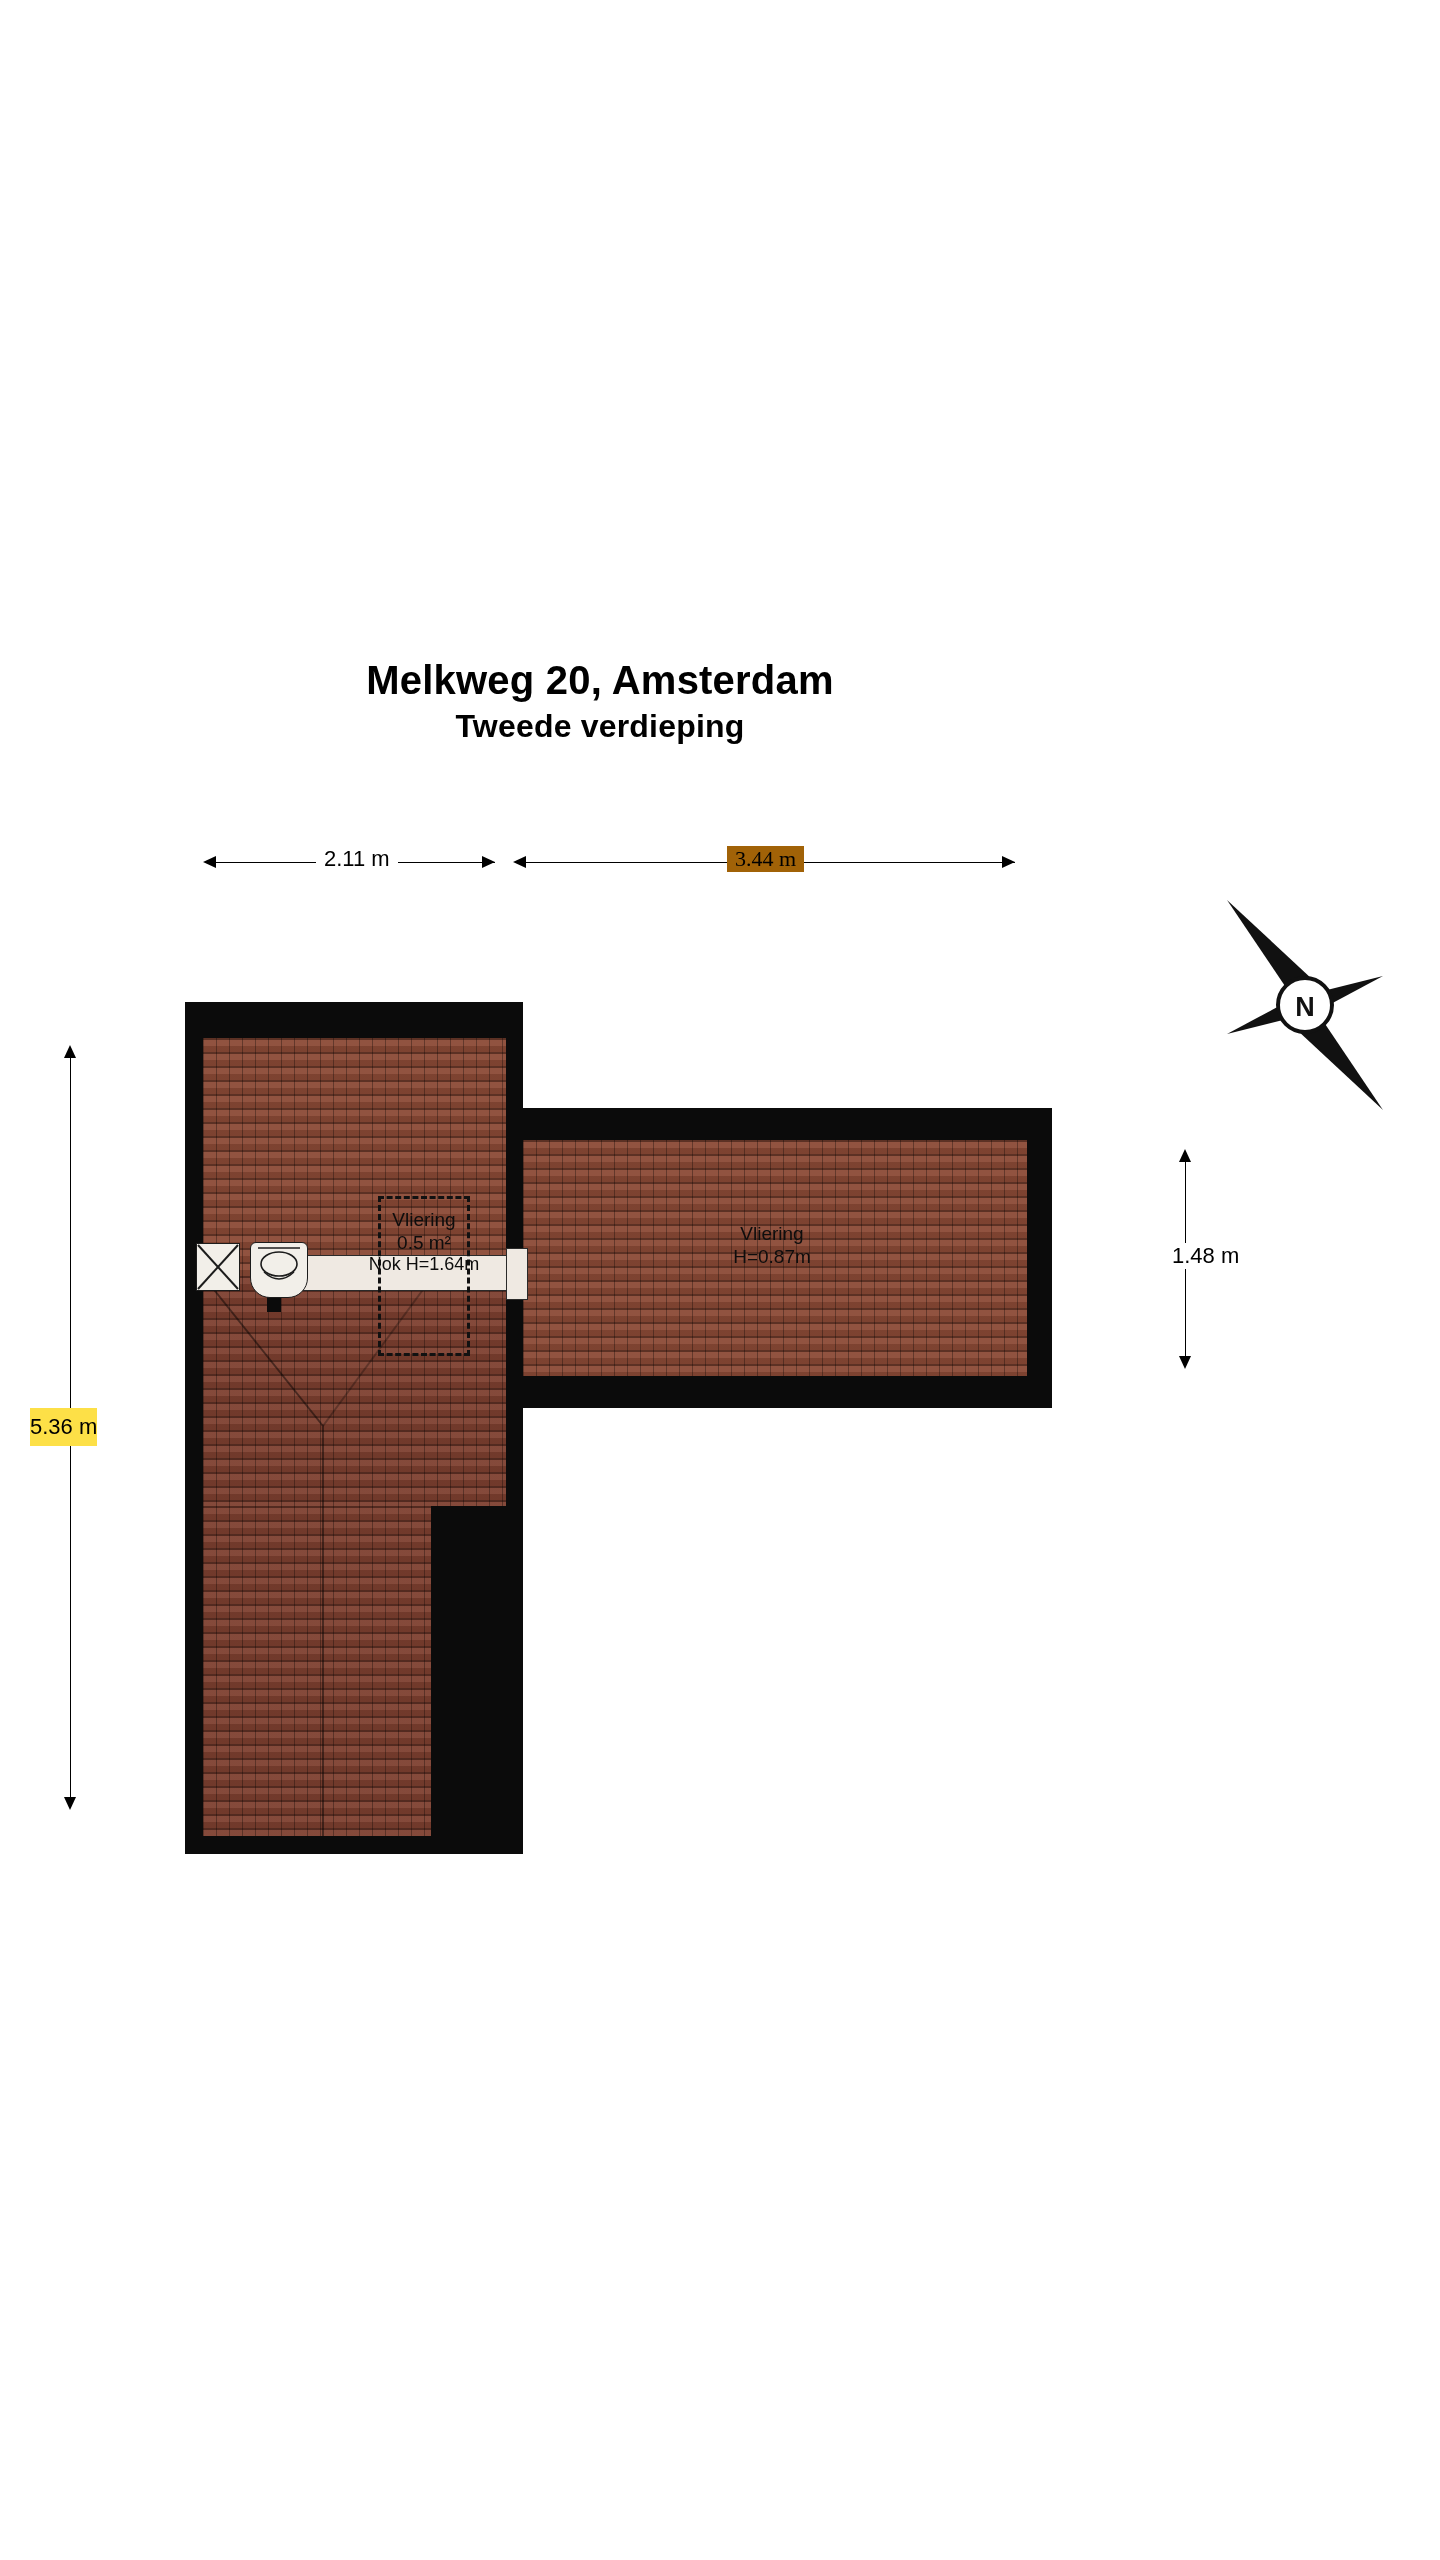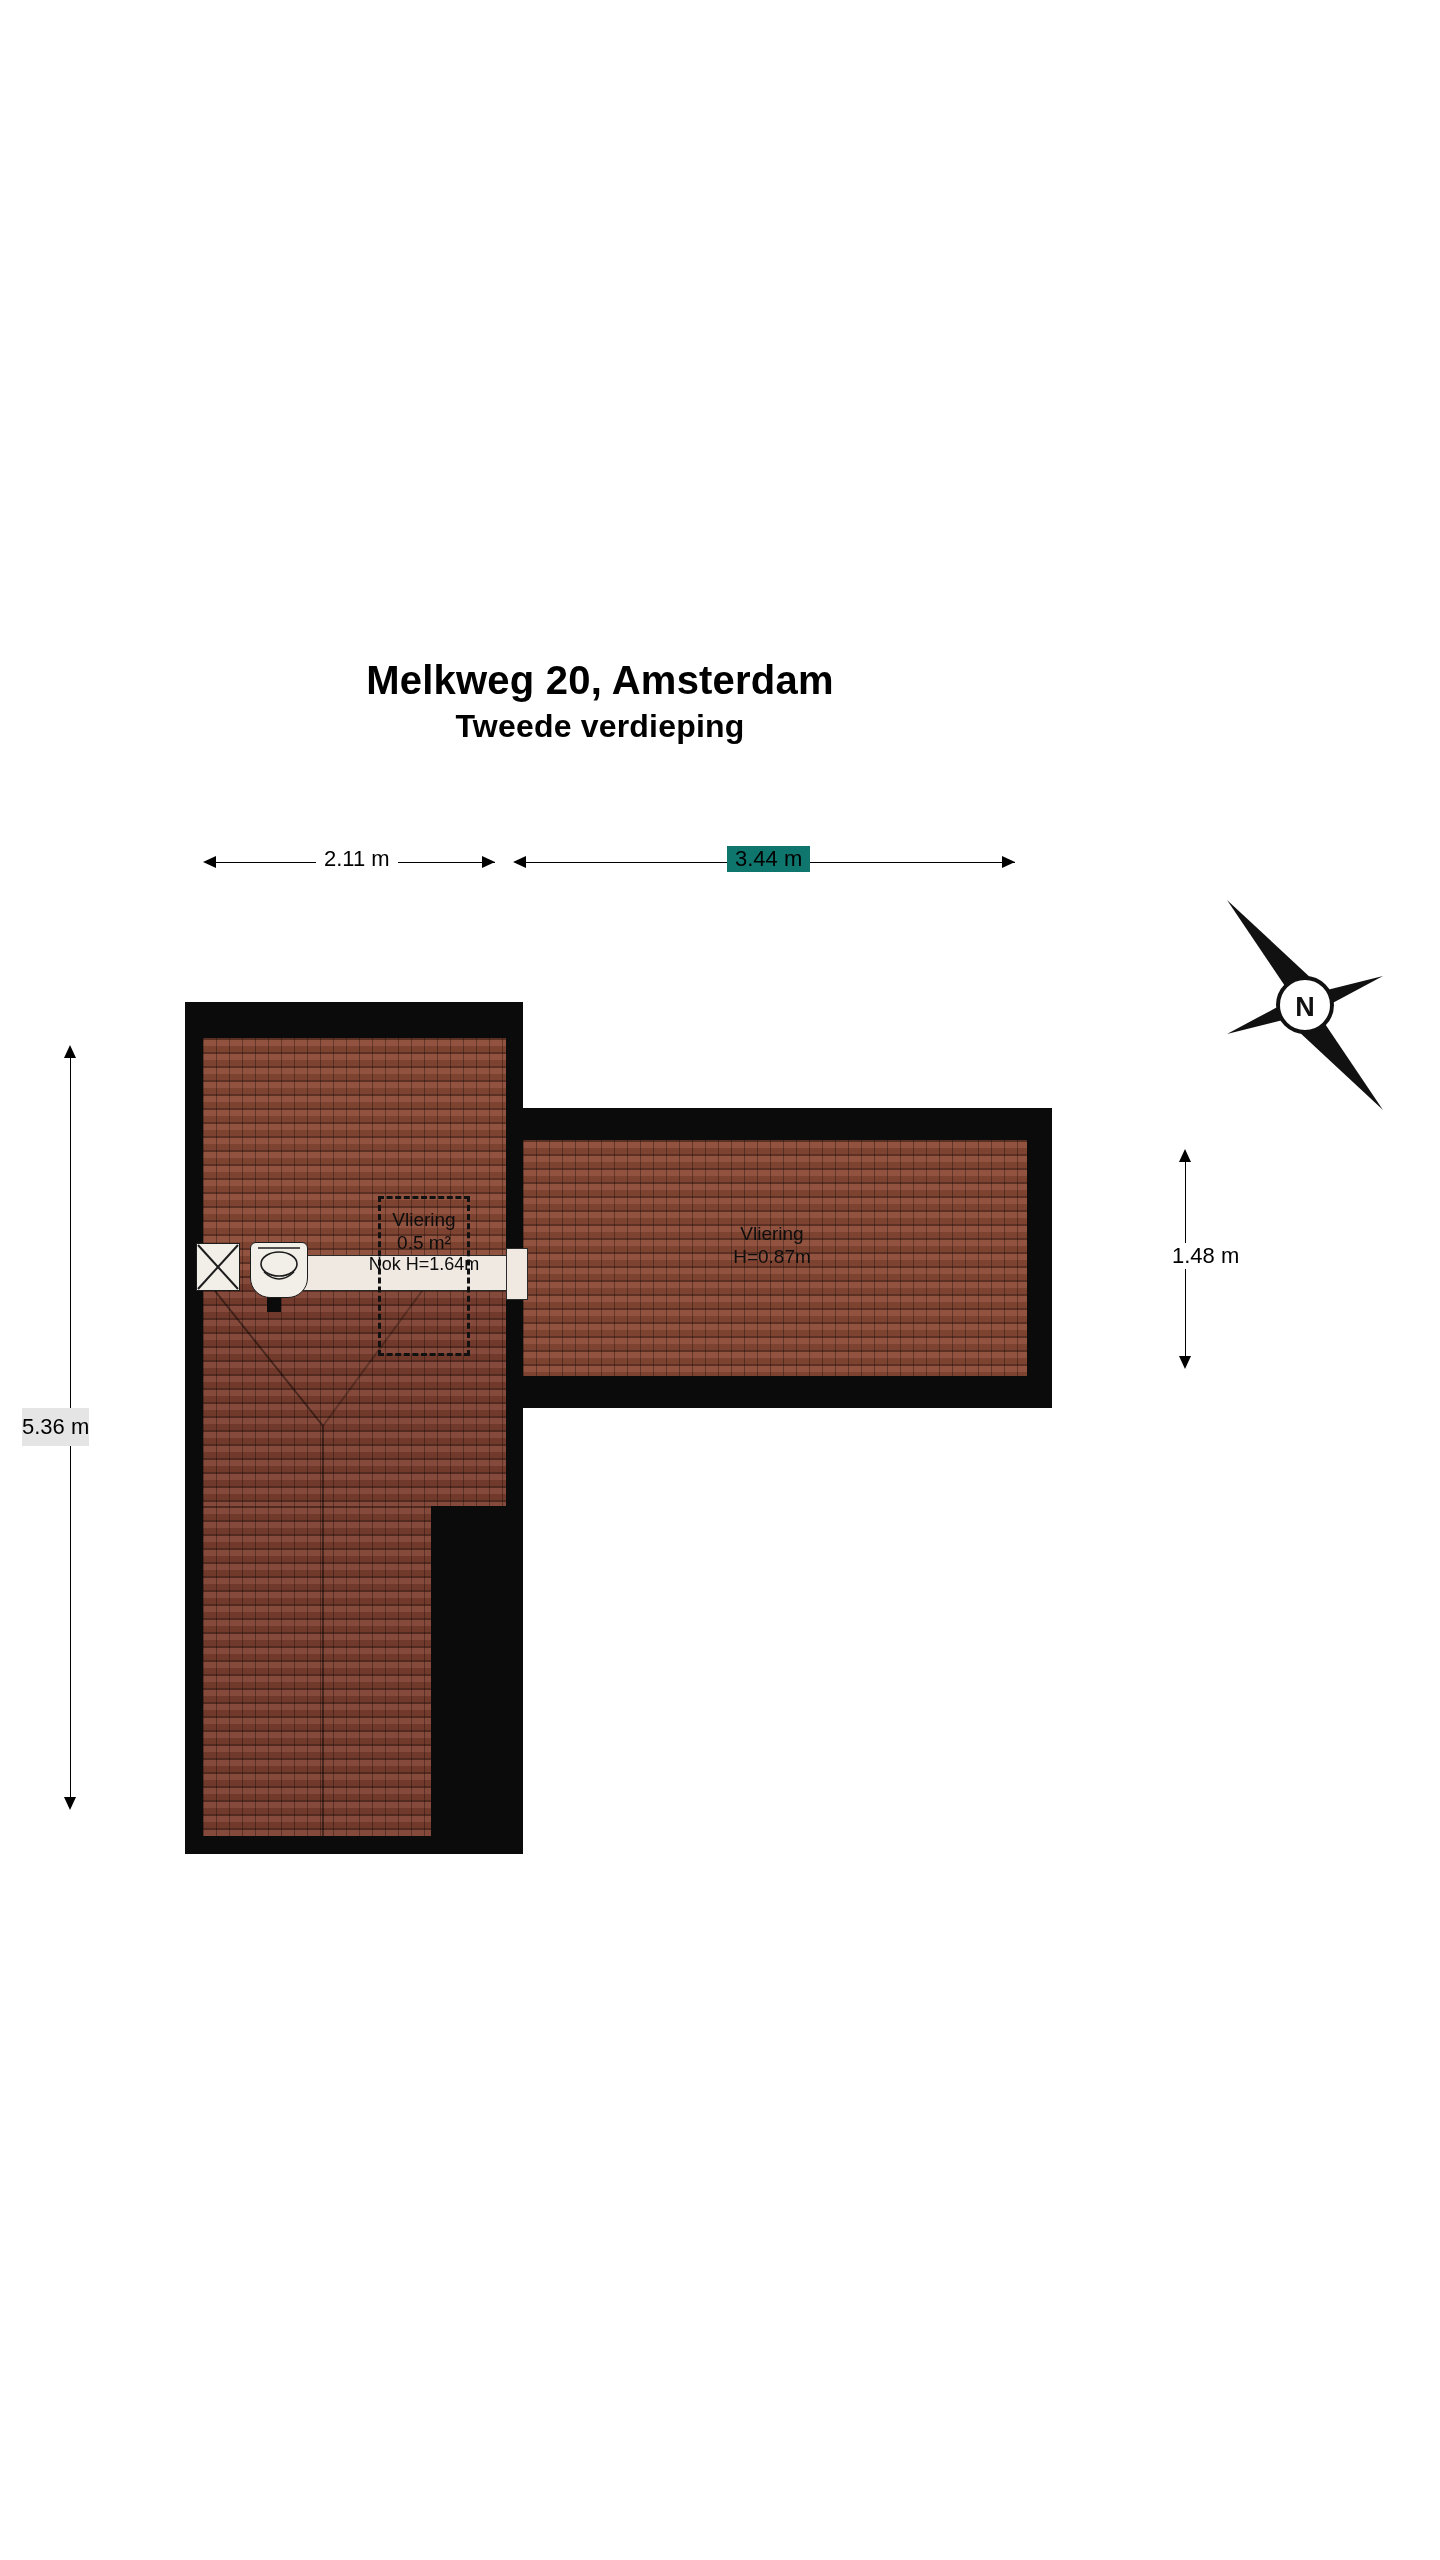--- a/index.html
+++ b/index.html
@@ -155,26 +155,26 @@
 <div id="floorplan">
 
   <div class="dim-line-h" style="left:205px; top:862px; width:290px;"></div>
   <div class="arrow arrow-left" style="left:203px; top:856px;"></div>
   <div class="arrow arrow-right" style="left:482px; top:856px;"></div>
   <div class="dim-label" style="left:316px; top:846px; background:#fff; padding:0 8px;">2.11 m</div>
 
   <div class="dim-line-h" style="left:515px; top:862px; width:500px;"></div>
   <div class="arrow arrow-left" style="left:513px; top:856px;"></div>
   <div class="arrow arrow-right" style="left:1002px; top:856px;"></div>
-  <div class="dim-label" style="left:727px; top:846px; background:#0f766e; padding:0 8px;">3.44 m</div>
+  <div class="dim-label" style="left:727px; top:846px; background:#a16207; padding:0 8px;font-family:Liberation Serif, serif;">3.44 m</div>
 
   <div class="dim-line-v" style="left:70px; top:1048px; width:1px; height:760px;"></div>
   <div class="arrow arrow-up" style="left:64px; top:1045px;"></div>
   <div class="arrow arrow-down" style="left:64px; top:1797px;"></div>
-  <div class="dim-label" style="left:22px; top:1408px; background:#e5e5e5; padding:6px 0;">5.36 m</div>
+  <div class="dim-label" style="left:30px; top:1408px; background:#fde047; padding:6px 0;">5.36 m</div>
 
   <div class="dim-line-v" style="left:1185px; top:1152px; width:1px; height:215px;"></div>
   <div class="arrow arrow-up" style="left:1179px; top:1149px;"></div>
   <div class="arrow arrow-down" style="left:1179px; top:1356px;"></div>
   <div class="dim-label" style="left:1148px; top:1243px; background:#fff; padding:0 8px;margin-left:16px;">1.48 m</div>
 
   <svg class="compass" width="180" height="230" viewBox="0 0 180 230" style="left:1215px; top:890px;">
     <polygon points="12,10 98,90 78,108" fill="#111"></polygon>
     <polygon points="168,220 82,140 102,122" fill="#111"></polygon>
     <polygon points="168,86 104,102 112,116" fill="#111"></polygon>

